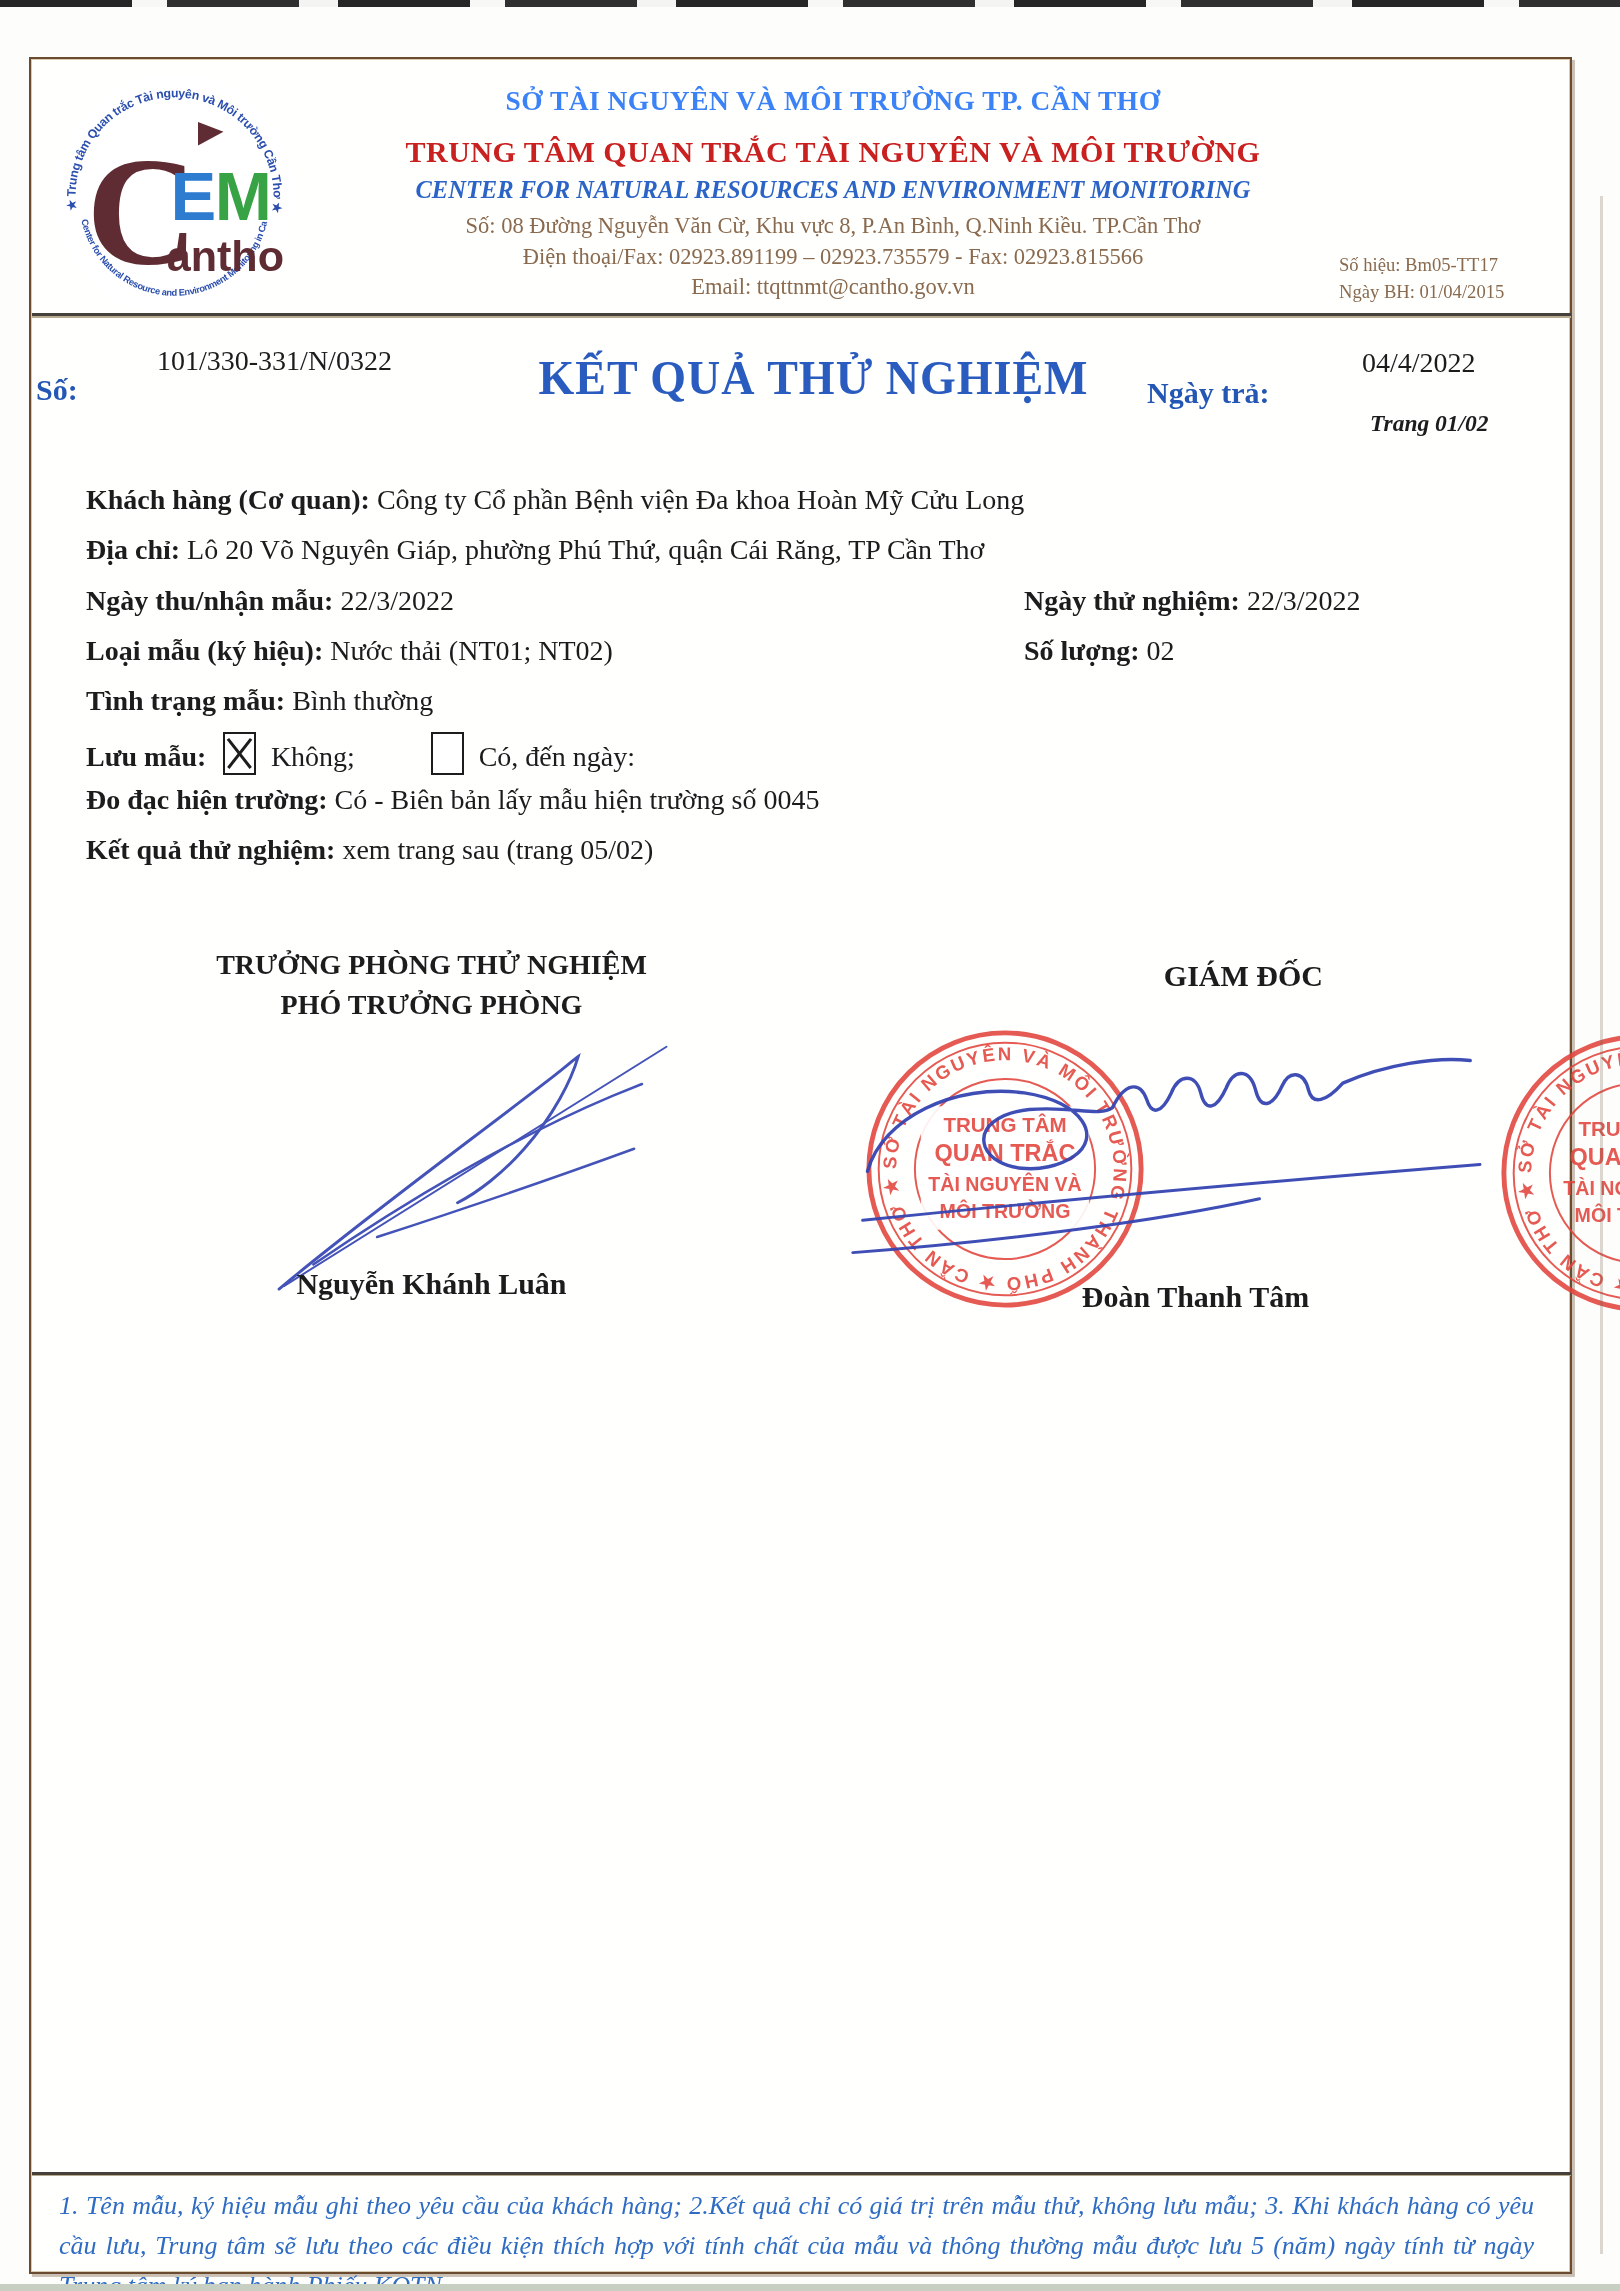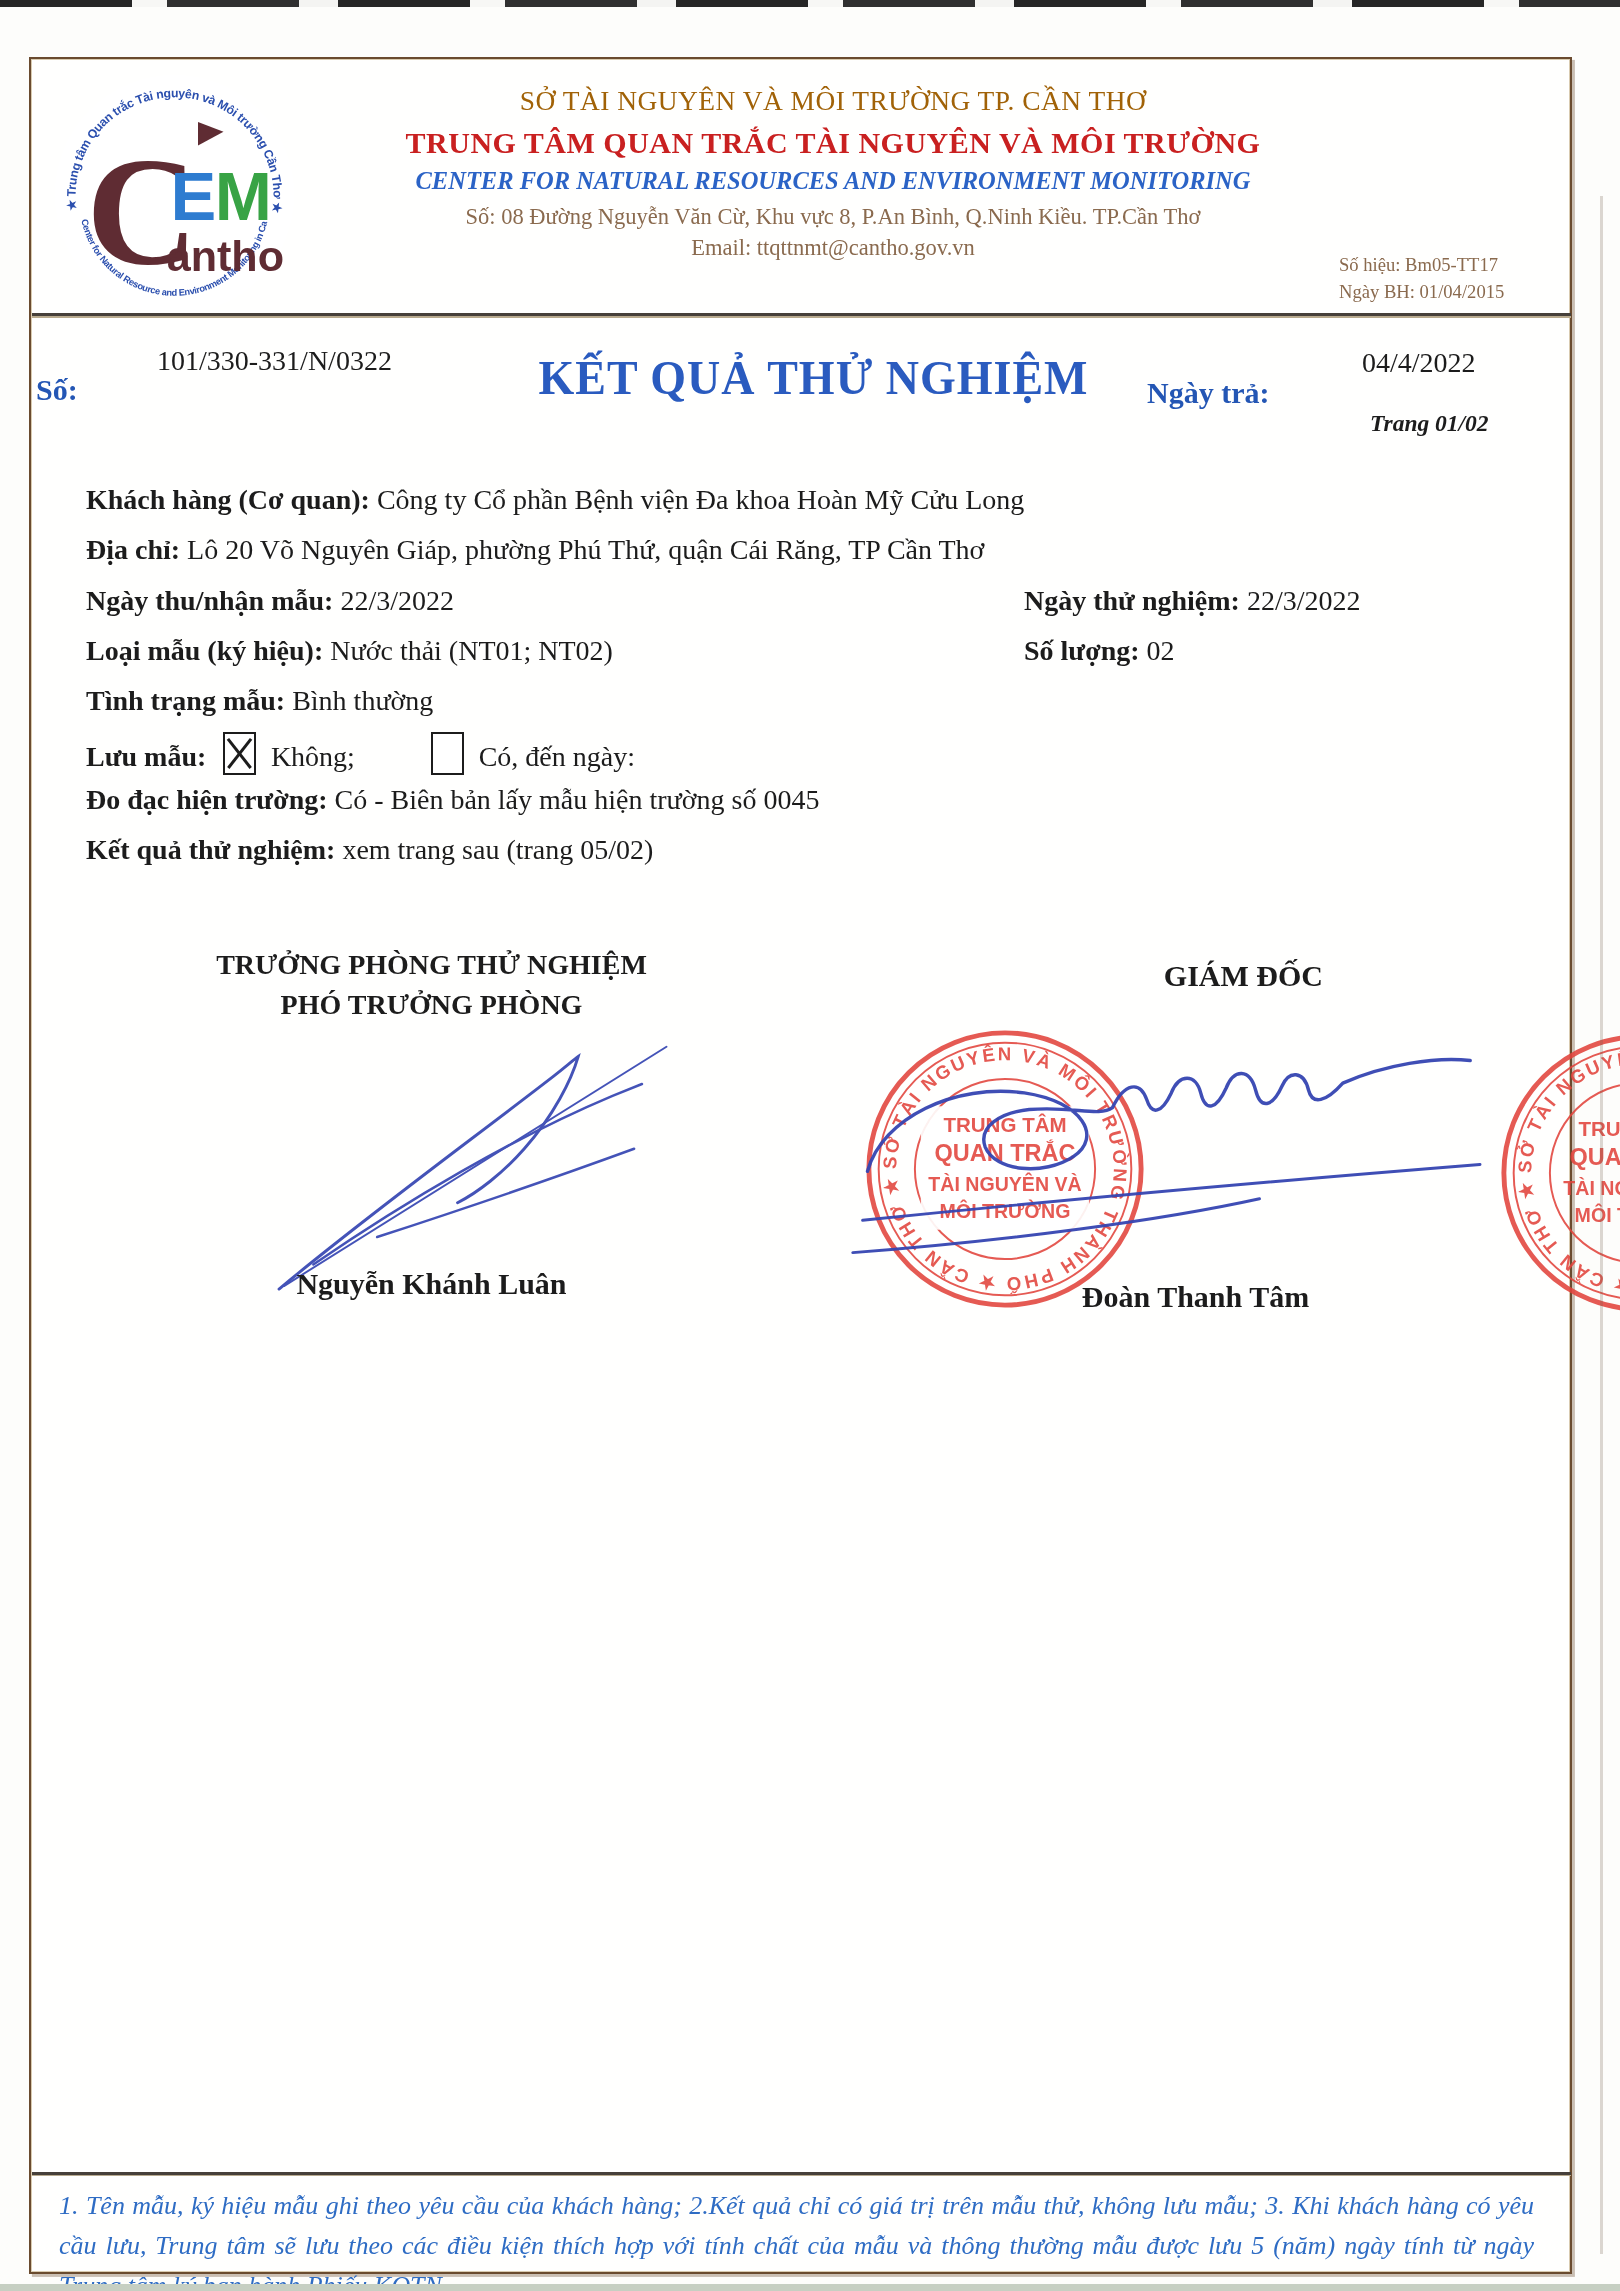--- a/index.html
+++ b/index.html
@@ -20,21 +20,21 @@
   
   .frame{
     left:29px;top:57px;width:1539px;height:2213px;
     border:2.9px solid #6a4b2f;
     box-shadow:inset 0 0 0 1px #d9cbb0, 2.9px 2.9px 0 rgba(106,75,47,.35);
     background:#fffffe;
   }
   
   .logo{left:51px;top:71px;}
   .header-text{left:294px;top:86px;width:1078px;text-align:center;line-height:1.15;}
-  .hl1{color:#a16207;font-size:27.4px;font-weight:400;letter-spacing:0.5px;margin-bottom:8px;}
+  .hl1{color:#3b82f6;font-size:27.4px;font-weight:700;letter-spacing:0.5px;margin-bottom:17px;}
   .hl2{color:#c92020;font-size:30px;font-weight:bold;letter-spacing:0.5px;margin-bottom:6.9px;}
   .hl3{color:#2b63c6;font-size:24.5px;font-weight:bold;font-style:italic;margin-bottom:8.8px;}
   .haddr,.hphone,.hemail{color:#8a6a4e;font-size:22.5px;margin-bottom:4.9px;}
   .form-meta{left:1339px;top:252px;width:235px;color:#8a6a4e;font-size:18.6px;line-height:26.5px;}
   .hr1{left:32px;top:313px;width:1539px;height:2.9px;background:#46403a;border-bottom:2px solid #b8aa8e;}
   .hr2{left:32px;top:2172px;width:1539px;height:2.9px;background:#46403a;border-bottom:1px solid #b8aa8e;}
   
   .so-label{left:36px;top:373px;color:#2456b4;font-size:30px;font-weight:bold;}
   .so-value{left:157px;top:345px;font-size:28px;}
   .main-title{left:500px;top:351px;width:627px;text-align:center;color:#2a5bbf;font-size:46px;font-weight:bold;letter-spacing:1px;transform:scaleY(1.05);}
@@ -83,20 +83,21 @@
   <text x="122" y="152" font-size="70" font-weight="bold" fill="#2e7cd0" font-family="Liberation Sans, sans-serif">E</text>
   <text x="167" y="152" font-size="70" font-weight="bold" fill="#38a345" font-family="Liberation Sans, sans-serif">M</text>
   <text x="118" y="204" font-size="44" font-weight="bold" fill="#5f2c33" font-family="Liberation Sans, sans-serif">antho</text>
 </svg>
 
 <div class="abs header-text">
   <div class="hl1">SỞ TÀI NGUYÊN VÀ MÔI TRƯỜNG TP. CẦN THƠ</div>
   <div class="hl2">TRUNG TÂM QUAN TRẮC TÀI NGUYÊN VÀ MÔI TRƯỜNG</div>
   <div class="hl3">CENTER FOR NATURAL RESOURCES AND ENVIRONMENT MONITORING</div>
   <div class="haddr">Số: 08 Đường Nguyễn Văn Cừ, Khu vực 8, P.An Bình, Q.Ninh Kiều. TP.Cần Thơ</div>
+  <div class="hphone">Điện thoại/Fax: 02923.891199 – 02923.735579  - Fax: 02923.815566</div>
   <div class="hemail">Email: ttqttnmt@cantho.gov.vn</div>
 </div>
 
 <div class="abs form-meta">
   <div>Số hiệu: Bm05-TT17</div>
   <div>Ngày BH: 01/04/2015</div>
 </div>
 
 <div class="abs hr1"></div>
 

